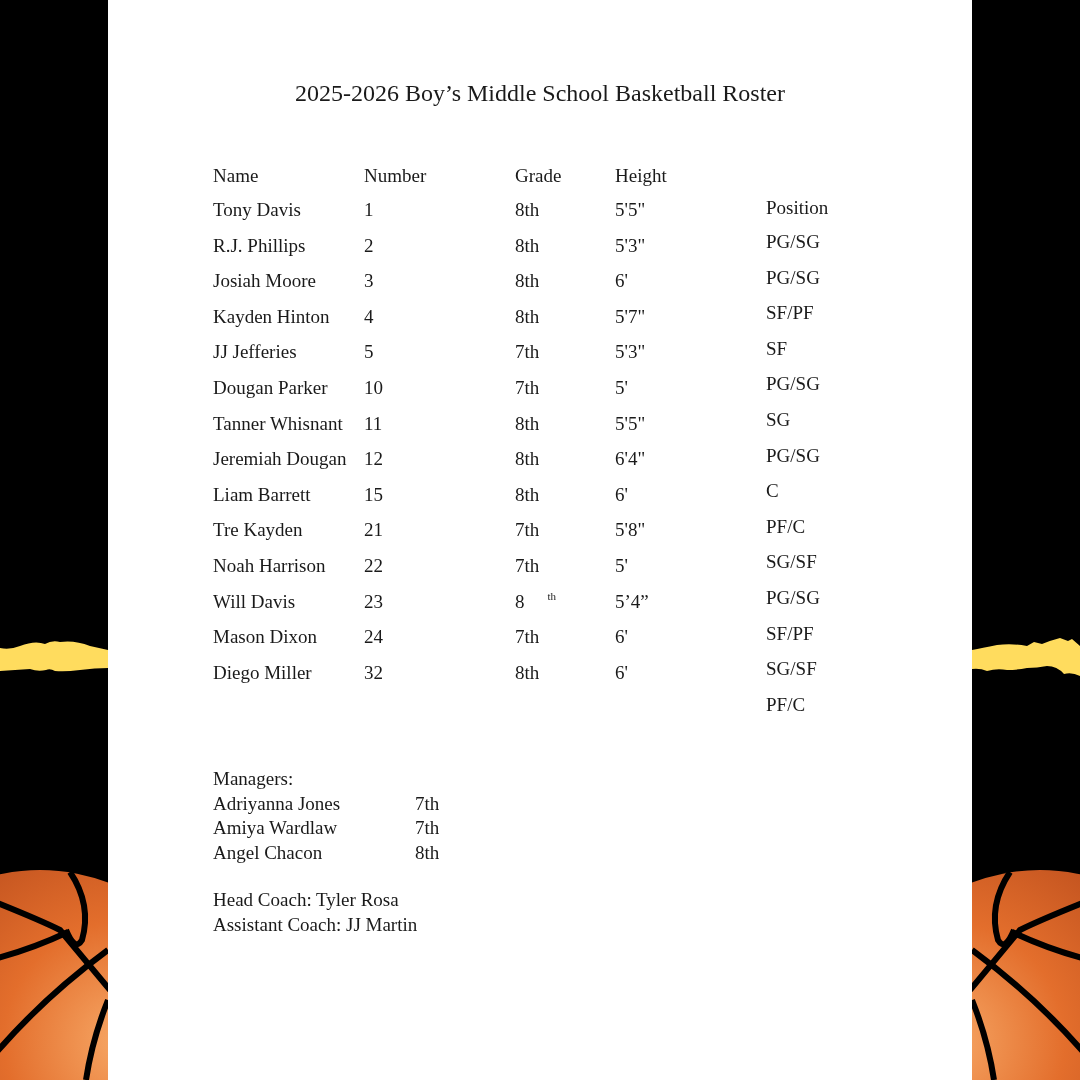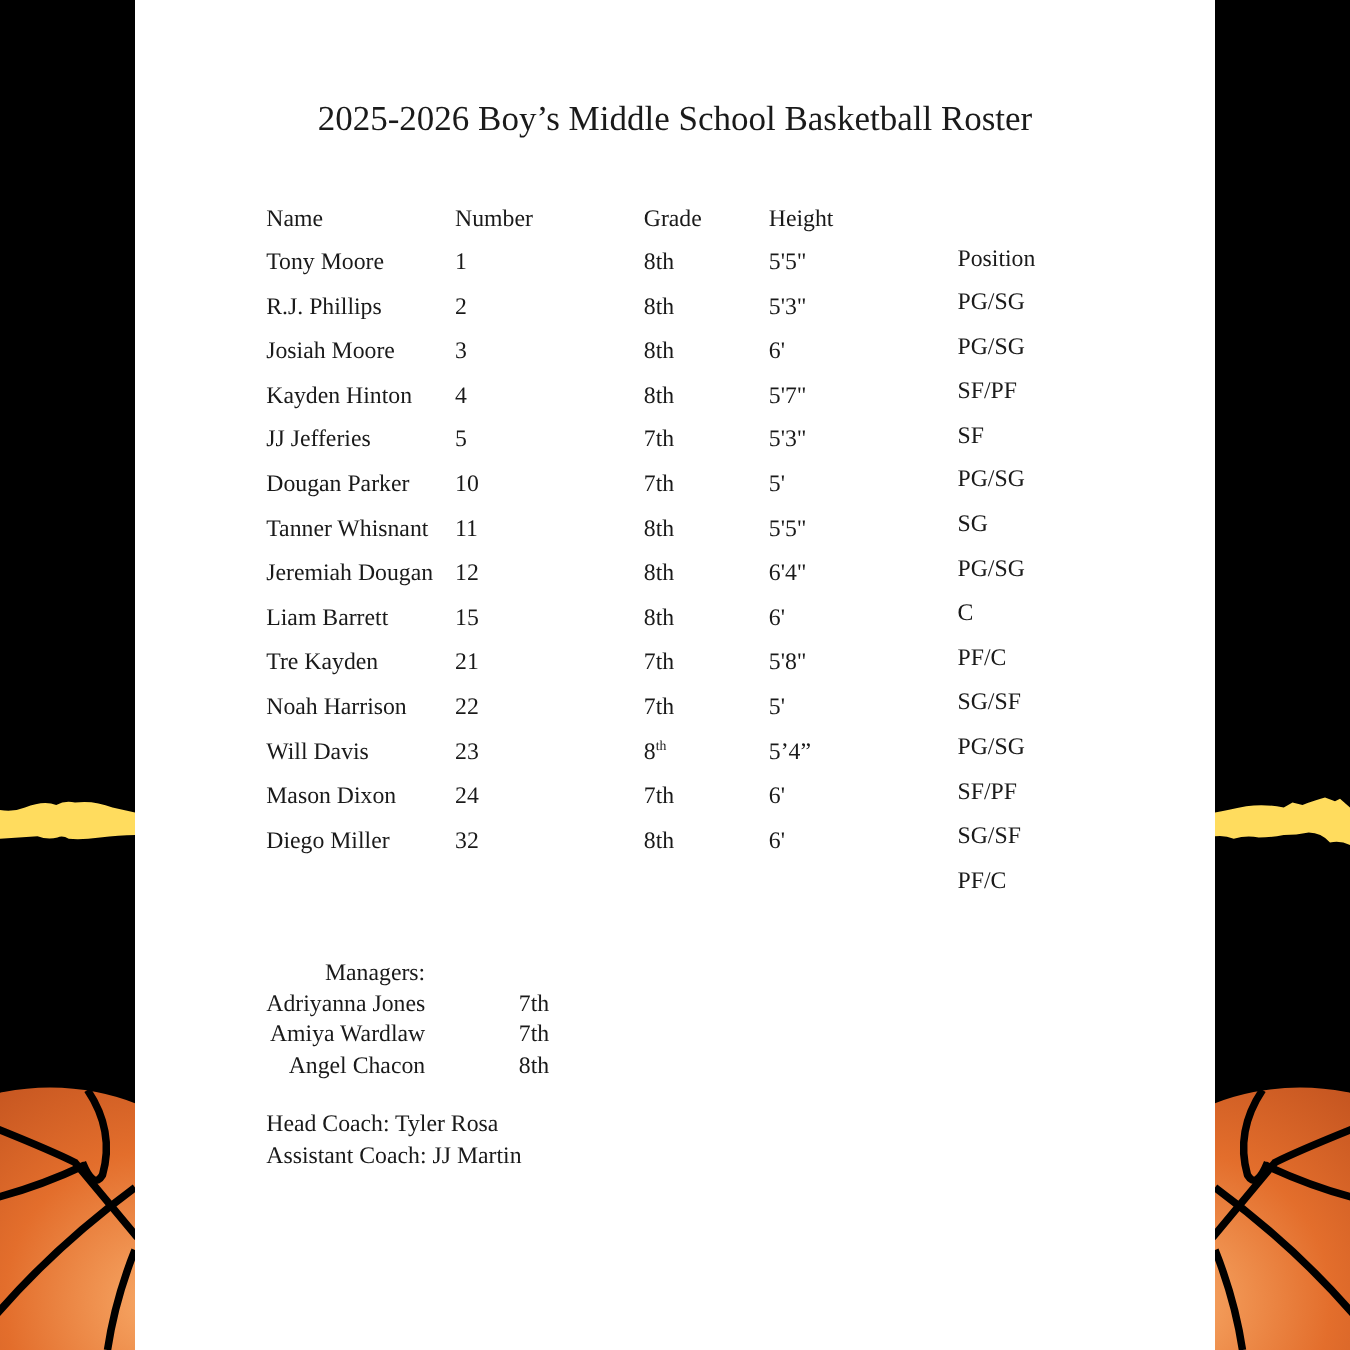--- a/index.html
+++ b/index.html
@@ -12,33 +12,33 @@
     .side { position: absolute; top: 0; width: 108px; height: 1080px; background: #000; overflow: hidden; }
     .side.left { left: 0; }
     .side.right { right: 0; }
     .side svg { position: absolute; left: 0; top: 0; }
     .page {
       position: absolute; left: 108px; top: 0; width: 864px; height: 1080px;
       background: #ffffff;
     }
     .title {
       position: absolute; left: 0; right: 0; top: 80px;
-      text-align: center; font-size: 28px; color: #1a1a1a;
+      text-align: center; font-size: 24px; color: #1a1a1a;
     }
     .roster { position: absolute; left: 105px; top: 165px; }
     .row { position: relative; height: 35.6px; font-size: 19px; }
     .row.header { height: 34px; }
     .cell { position: absolute; top: 0; white-space: nowrap; }
     .c-name { left: 0; }
     .c-num { left: 151px; }
     .c-grade { left: 302px; }
     .c-height { left: 402px; }
     .c-pos { left: 553px; margin-top: 32px; }
-    .sup { font-size: 11px; vertical-align: super; line-height: 0; }
-    .managers { position: absolute; left: 105px; top: 767px; font-size: 19px; line-height: 24.5px; text-align: right; }
+    .sup { font-size: 11px; vertical-align: super; line-height: 0; margin-left: 23px; }
+    .managers { position: absolute; left: 105px; top: 767px; font-size: 19px; line-height: 24.5px; }
     .mgr-row { position: relative; height: 24.5px; font-family: Liberation Serif, serif; }
     .mgr-grade { position: absolute; left: 202px; top: 0; }
     .coaches { position: absolute; left: 105px; top: 888px; font-size: 19px; line-height: 24.5px; font-family: Liberation Serif, serif; }
   </style>
 </head>
 <body>
 
 <div class="side left">
   <svg width="108" height="1080" viewBox="0 0 108 1080">
     <path d="M0,648 Q10,650 20,646 Q35,640 45,644 Q52,640 60,642 Q75,640 90,646 L108,650 L108,668 Q95,668 80,670 Q65,672 55,671 Q50,668 46,670 Q38,672 30,669 Q15,670 0,671 Z" fill="#ffdc5e"></path>
@@ -91,21 +91,21 @@
   <div class="roster">
     <div class="row header">
       <span class="cell c-name">Name</span>
       <span class="cell c-num">Number</span>
       <span class="cell c-grade">Grade</span>
       <span class="cell c-height">Height</span>
       <span class="cell c-pos">Position</span>
     </div>
     <div id="player-rows">
         <div class="row">
-          <span class="cell c-name">Tony Moore</span>
+          <span class="cell c-name">Tony Davis</span>
           <span class="cell c-num">1</span>
           <span class="cell c-grade">8th</span>
           <span class="cell c-height">5'5"</span>
           <span class="cell c-pos">PG/SG</span>
         </div>
         <div class="row">
           <span class="cell c-name">R.J. Phillips</span>
           <span class="cell c-num">2</span>
           <span class="cell c-grade">8th</span>
           <span class="cell c-height">5'3"</span>

